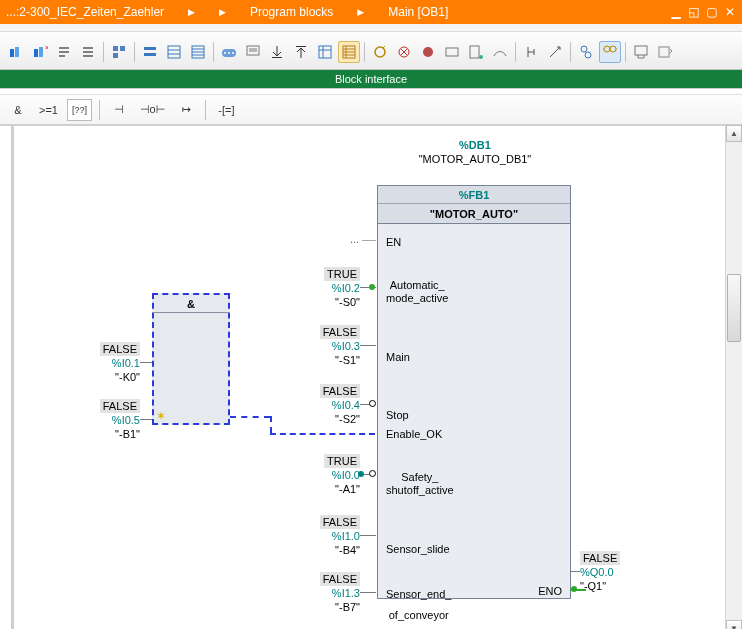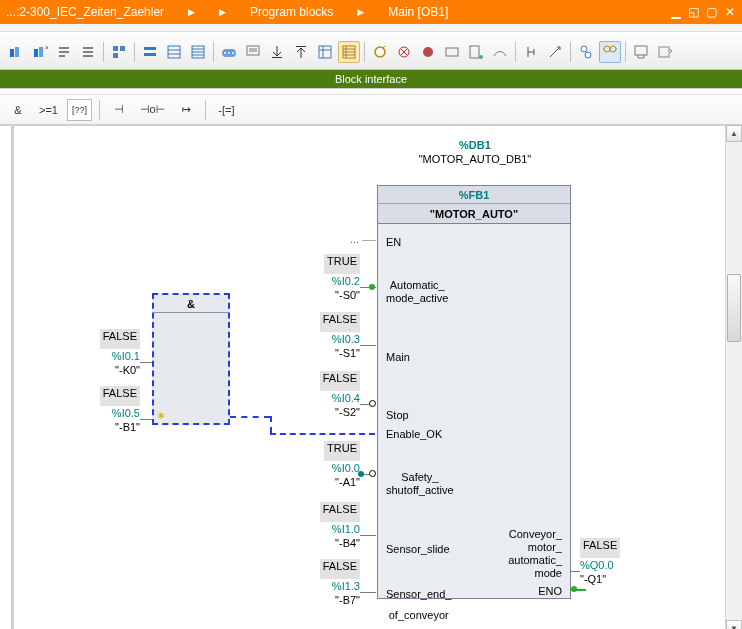--- a/index.html
+++ b/index.html
@@ -10,39 +10,39 @@
   .titlebar .winbtns { position:absolute; right:4px; top:0; height:24px; display:flex; align-items:center; gap:2px; }
   .titlebar .winbtns span { width:16px; height:16px; display:flex; align-items:center; justify-content:center; color:#fff; font-size:12px; }
 
   .toolstrip { height:38px; background:linear-gradient(#fdfdfd,#ececec); border-top:2px solid #fff; border-bottom:1px solid #c0c0c0; display:flex; align-items:center; padding:0 4px; }
   .toolstrip::after { content:""; flex:1; }
   .tbtn { width:22px; height:22px; display:inline-flex; align-items:center; justify-content:center; margin:0 1px; border-radius:2px; }
   .tbtn svg { width:16px; height:16px; }
   .sep { width:1px; height:20px; background:#c0c0c0; margin:0 3px; }
   .toolstrip .right { width:24px; height:22px; display:flex; align-items:center; justify-content:center; }
 
-  .interfacebar { height:19px; background:#4d7c0f; color:#fff; display:flex; align-items:center; justify-content:center; font-size:11px; border-bottom:1px solid #a0a6ad; position:relative; }
+  .interfacebar { height:19px; background:#15803d; color:#fff; display:flex; align-items:center; justify-content:center; font-size:11px; border-bottom:1px solid #a0a6ad; position:relative; }
   .interfacebar::after { content:""; position:absolute; bottom:-1px; left:0; right:0; height:1px; background:#ccc; }
 
   .whitegap { height:6px; background:#fff; border-bottom:1px solid #e0e0e0; }
 
   .fbdstrip { height:30px; background:linear-gradient(#fdfdfd,#f4f4f4); border-bottom:1px solid #d0d0d0; display:flex; align-items:center; padding:0 6px; gap:4px; }
   .fbdbtn { min-width:24px; height:22px; display:flex; align-items:center; justify-content:center; font-size:11px; color:#333; border:1px solid transparent; padding:0 4px; }
   .fbdbtn.box { border:1px solid #bbb; background:#fff; font-size:9px; }
 
   .editor { position:relative; width:742px; height:512px; background:#fff; }
   .editor .scroll-v { position:absolute; right:0; top:0; bottom:0; width:17px; background:#f0f0f0; border-left:1px solid #d4d4d4; }
   .editor .scroll-v .arrow { height:17px; background:linear-gradient(#fff,#e4e4e4); border:1px solid #c0c0c0; display:flex; align-items:center; justify-content:center; font-size:8px; color:#555; }
   .editor .scroll-v .track { position:absolute; top:17px; bottom:17px; left:0; right:0; }
   .editor .scroll-v .thumb { position:absolute; left:1px; right:1px; top:132px; height:68px; background:linear-gradient(#f8f8f8,#d8d8d8); border:1px solid #b0b0b0; border-radius:2px; }
 
   .canvas { position:absolute; left:0; top:0; right:17px; bottom:0; }
 
   .taglabel { position:absolute; font-size:11px; line-height:14px; text-align:right; }
-  .tagval { color:#000; background:#e2e2e2; padding:0 3px; display:inline-block; height:20px; line-height:14px; }
+  .tagval { color:#000; background:#e2e2e2; padding:0 3px; display:inline-block; height:14px; line-height:14px;margin-top:13px; }
   .tagaddr { color:#008080; }
   .tagname { color:#000; }
   .teal { color:#008080; font-weight:bold; text-align:center; position:absolute; font-size:11px; }
   .dbname { color:#000; text-align:center; position:absolute; font-size:11px; }
 
   .andbox { position:absolute; border:2px dashed #2a3adf; background:#e6e9ee; }
   .andbox .head { height:18px; display:flex; align-items:center; justify-content:center; font-weight:bold; color:#000; border-bottom:1px solid #8a8fa0; }
 
   .fbbox { position:absolute; background:#e9ecf1; border:1px solid #7a8296; }
   .fbbox .fbtitle { height:18px; background:#d8dde6; border-bottom:1px solid #a0a6b4; color:#008080; font-weight:bold; text-align:center; line-height:18px; font-size:11px; }
@@ -283,21 +283,20 @@
 
       <div class="pin-l" style="left:8px;top:50px;">EN</div>
       <div class="pin-l" style="left:8px;top:93px;max-width:90px;line-height:13px;">Automatic_<br>mode_active</div>
       <div class="pin-l" style="left:8px;top:165px;">Main</div>
       <div class="pin-l" style="left:8px;top:223px;">Stop</div>
       <div class="pin-l" style="left:8px;top:242px;">Enable_OK</div>
       <div class="pin-l" style="left:8px;top:285px;max-width:100px;line-height:13px;">Safety_<br>shutoff_active</div>
       <div class="pin-l" style="left:8px;top:357px;">Sensor_slide</div>
       <div class="pin-l" style="left:8px;top:398px;max-width:100px;line-height:21px;">Sensor_end_<br>of_conveyor</div>
 
-      <div class="pin-r" style="right:8px;top:342px;line-height:13px;">Conveyor_<br>motor_<br>automatic_<br>mode</div>
       <div class="pin-r" style="right:8px;top:399px;">ENO</div>
     </div>
 
     <div class="andbox" style="left:152px;top:168px;width:78px;height:132px;">
       <div class="head">&amp;</div>
     </div>
     <span class="ystar" style="left:156px;top:287px;">✶</span>
 
     <div class="taglabel" style="left:80px;top:204px;width:60px;">
       <span class="tagval">FALSE</span><br>

